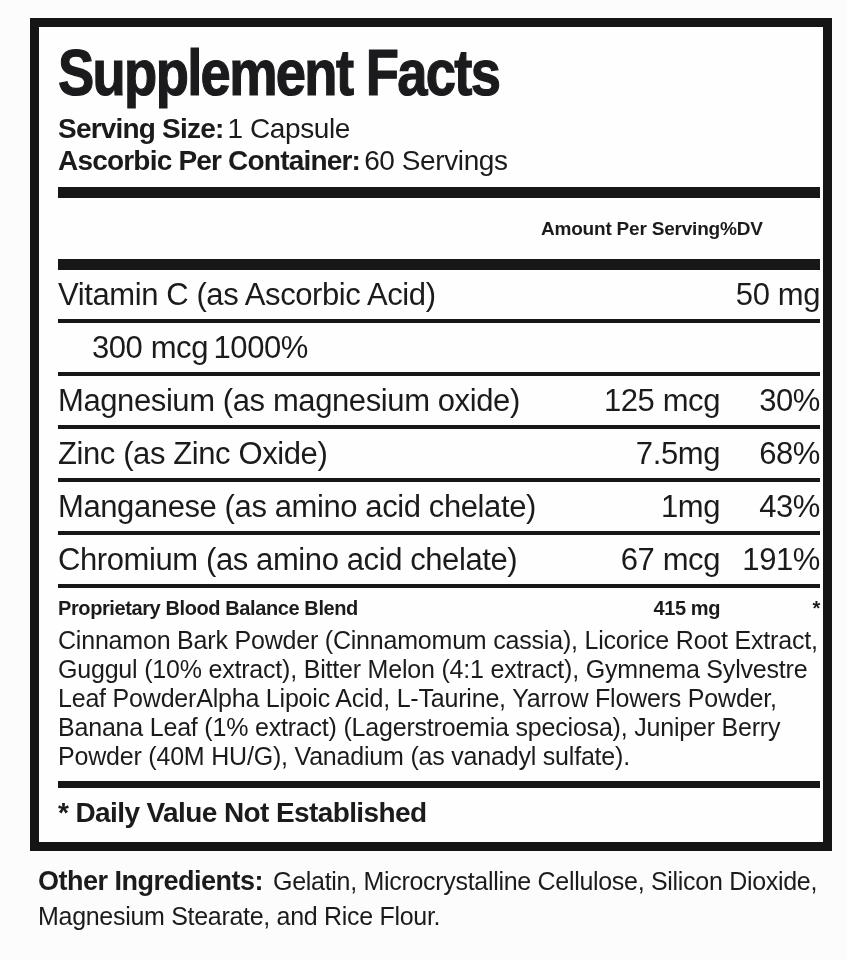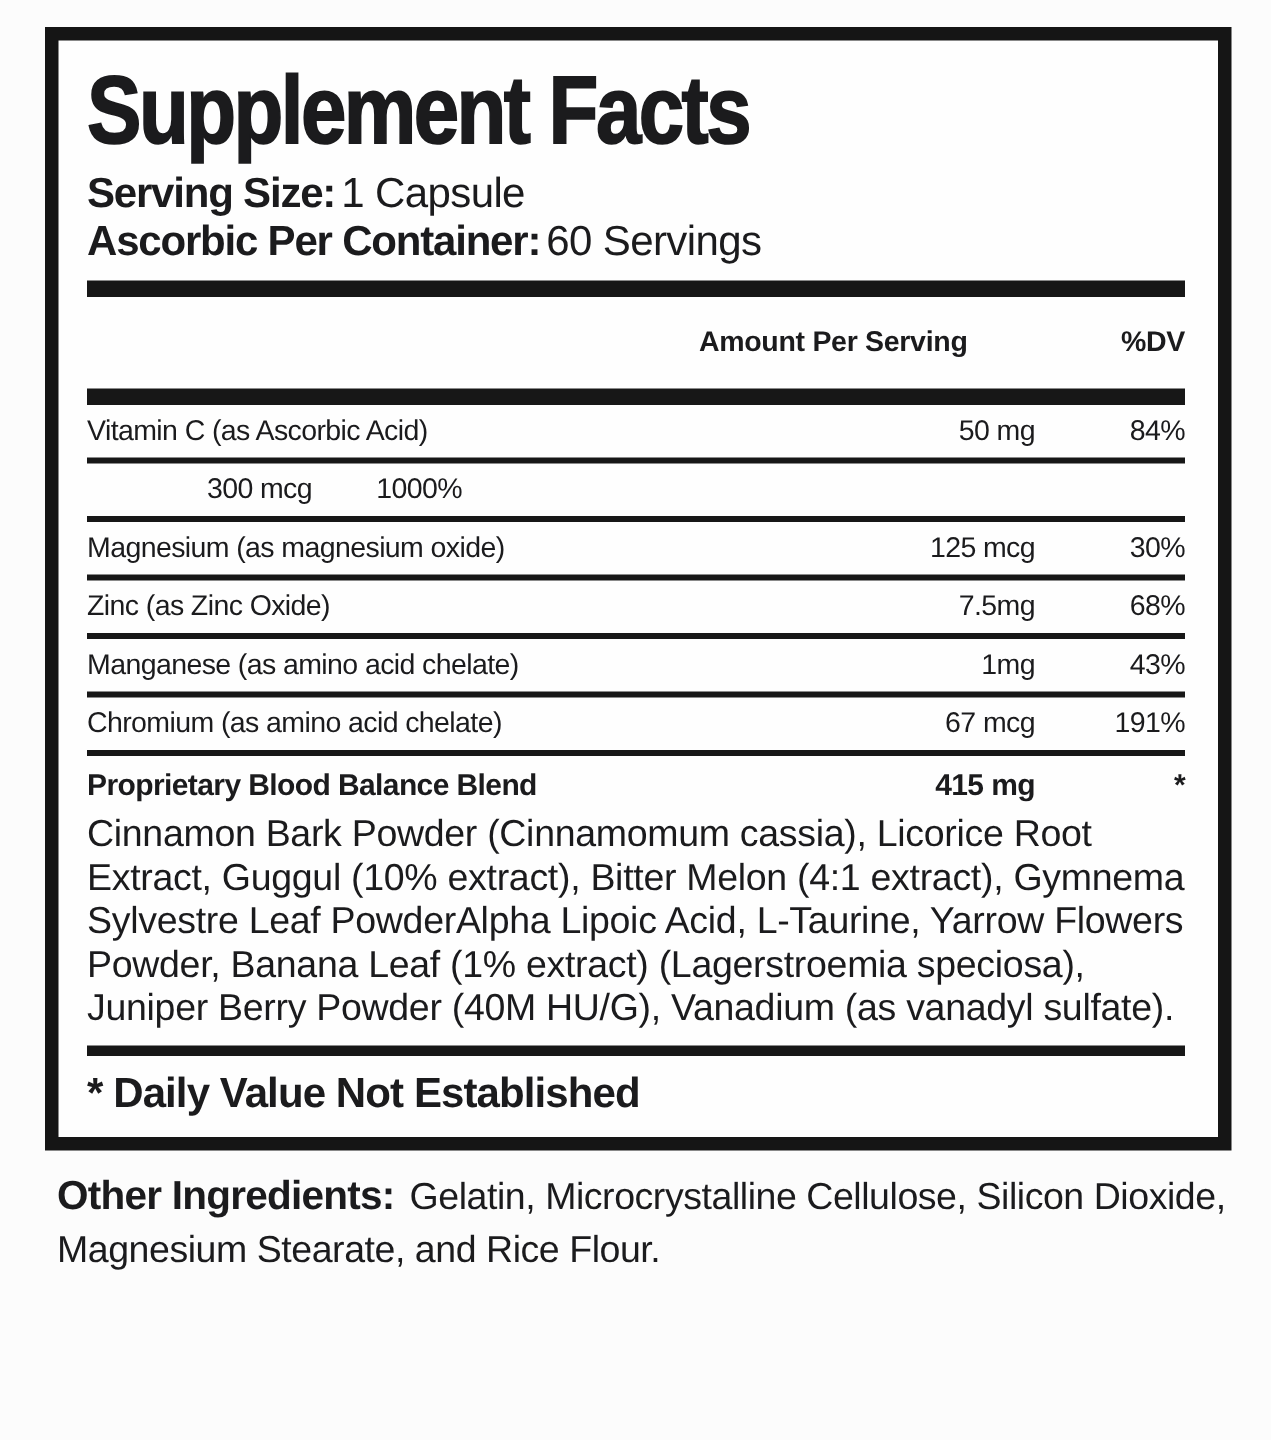--- a/index.html
+++ b/index.html
@@ -5,24 +5,24 @@
   * { box-sizing: border-box; }
   html, body {
     margin: 0; padding: 0;
     width: 847px; height: 960px;
     background: #fcfcfc;
     color: #1b1b1d;
     font-family: "Liberation Sans", sans-serif;
     overflow: hidden;
   }
   .facts-box {
-    margin: 18px 26px 0 30px;           
+    margin: 18px 15px 0 30px;           
     border: 9px solid #151515;
     background: #fefefe;
-    padding: 12px 22px 0 19px;
+    padding: 12px 3px 0 19px;
   }
   .title {
     margin: 2px 0 8px;
     font-size: 64px;
     font-weight: bold;
     line-height: 1.0;
     letter-spacing: -2px;
     -webkit-text-stroke: 1.2px #1b1b1d;
     transform: scaleX(0.85);
     transform-origin: left center;
@@ -36,29 +36,29 @@
   .b { font-weight: bold; text-align: right; }
   .serving-line .b { margin-right: 4px; letter-spacing: -0.8px; }
 
   .rule { background: #171717; border: 0; }
   .rule.xthick { height: 11px; margin-top: 9px; }
   .rule.mid    { height: 7px; }
 
   .col-head {
     display: flex; align-items: baseline;
     margin: 20px 0 19px;
-    font-size: 19px; font-weight: bold; letter-spacing: -0.2px; gap: 45px;
+    font-size: 19px; font-weight: bold; letter-spacing: -0.2px;
   }
   .col-head .fill { flex: 1; }
-  .col-head .dv-h { width: 100px; text-align: right; }
+  .col-head .dv-h { width: 100px; text-align: left; }
 
   .nutrient-row {
     border-bottom: 4px solid #171717;
     padding: 7px 0 6px;
-    font-size: 19px;
+    font-size: 31px;
     letter-spacing: -0.4px;
   }
   .nutrient-row .line1 { display: flex; align-items: baseline; }
   .nutrient-row .name { flex: 1; }
   .nutrient-row .amt { width: 150px; text-align: right; white-space: nowrap; }
   .nutrient-row .dv  { width: 100px; text-align: right; white-space: nowrap; }
   .nutrient-row .sub-line { padding-left: 37px; }
 
   .blend { padding-top: 9px; }
   .blend .line1 {
@@ -112,21 +112,20 @@
       <span class="dv-h">%DV</span>
     </div>
 
     <div class="rule xthick" style="margin-top:0;"></div>
 
     <div>
   <div class="nutrient-row">
     <div class="line1">
       <span class="name">Vitamin C (as Ascorbic Acid)</span>
       <span class="amt">50 mg</span>
-      <span class="dv">84%</span>
     </div>
 
   </div>
 
 
   <div class="nutrient-row">
     <div class="line1">
       <span class="amt">300 mcg</span>
       <span class="dv">1000%</span>
     </div>

